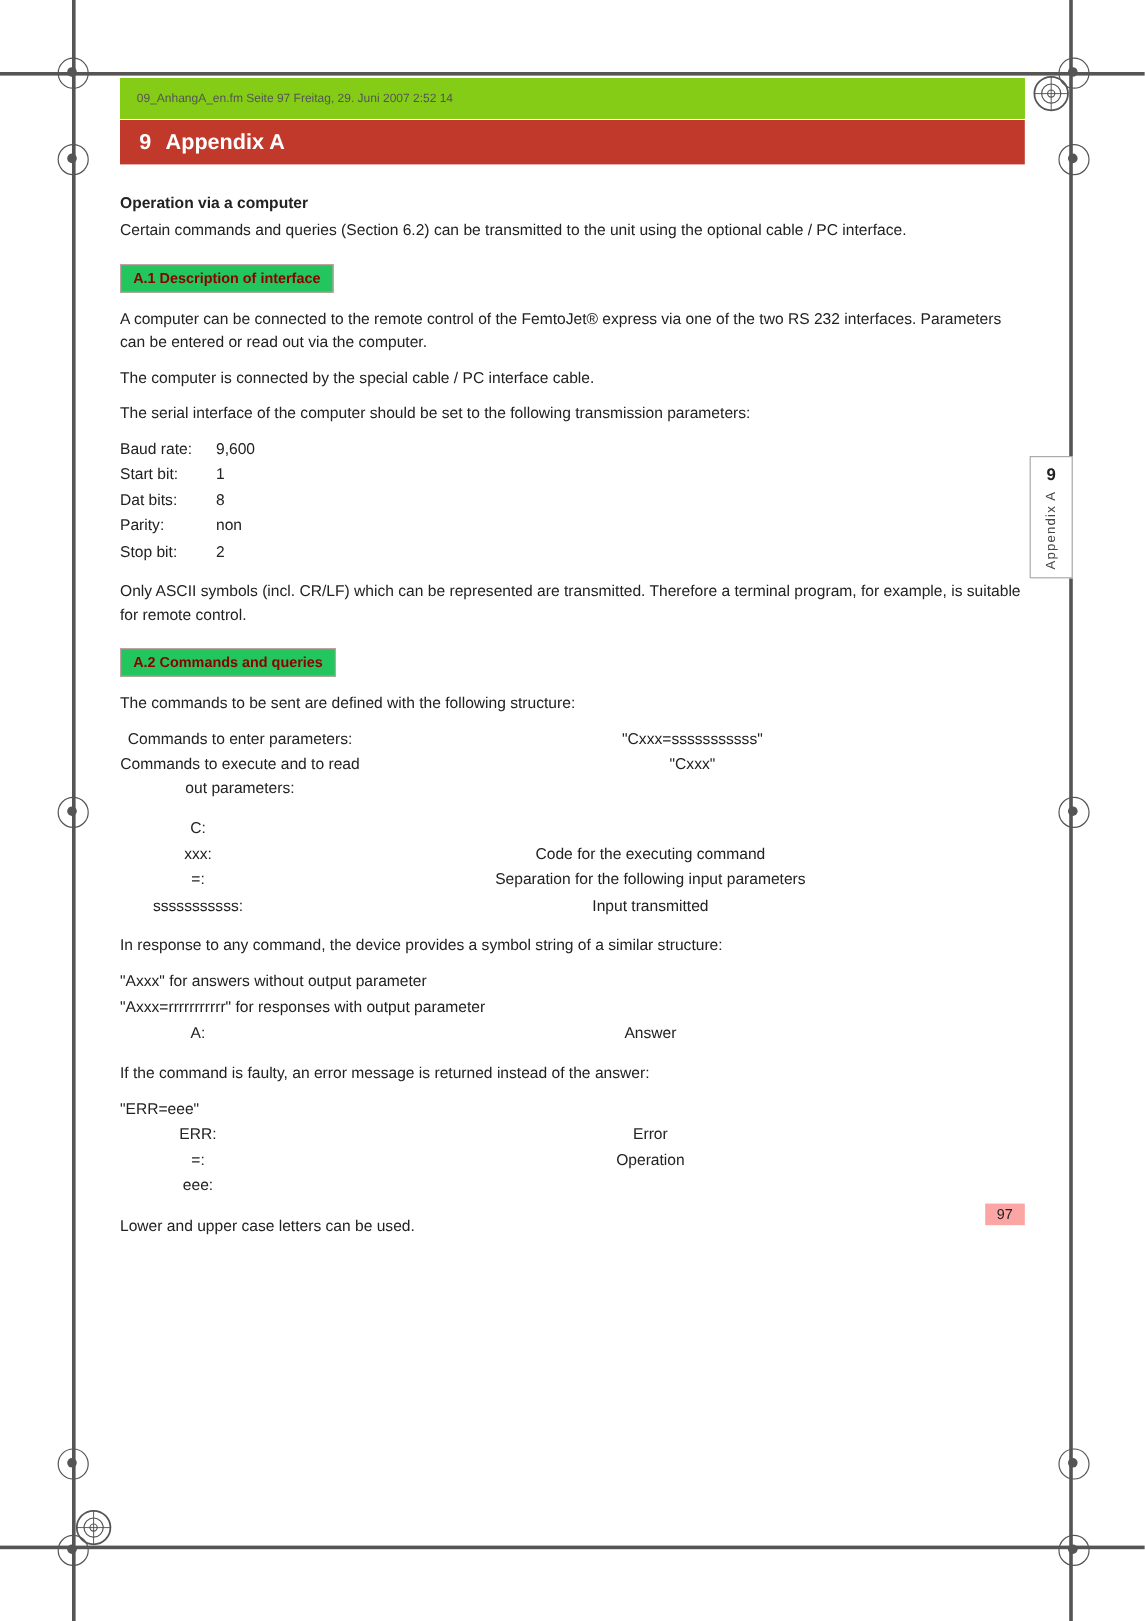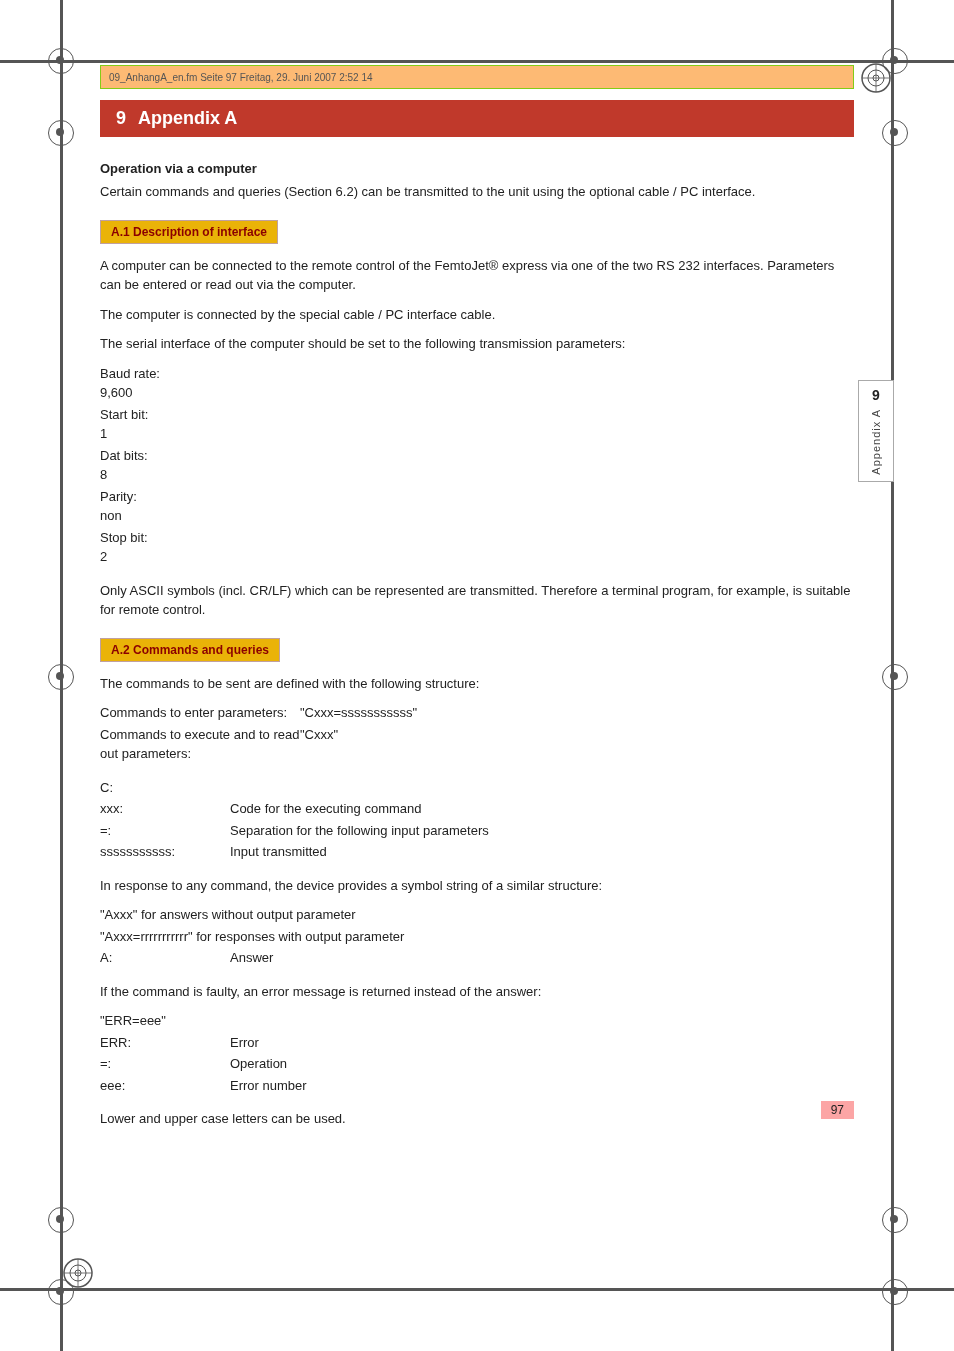--- a/index.html
+++ b/index.html
@@ -82,22 +82,22 @@
 
     
     .file-info-bar {
       position: absolute;
       top: 65px;
       left: 100px;
       right: 100px;
       height: 22px;
       display: flex;
       align-items: center;
-      border: 1px solid #84cc16;
-      background: #fdba74;
+      border: 6px solid #84cc16;
+      background: #84cc16;
       padding: 11px 8px;
       font-size: 10px;
       color: #555;
     }
 
     
     .content {
       position: absolute;
       top: 100px;
       left: 100px;
@@ -115,21 +115,21 @@
       margin-bottom: 24px;
       display: flex;
       align-items: center;
     }
     .chapter-number {
       margin-right: 12px;
     }
 
     
     .section-heading {
-      background: #eab308;
+      background: #22c55e;
       border: 1px solid #c0a0a0;
       color: #8b0000;
       font-size: 12px;
       font-weight: bold;
       padding: 4px 10px;
       margin-bottom: 12px;
       display: inline-block;
     }
 
     
@@ -146,34 +146,34 @@
 
     
     .params-table {
       margin-bottom: 14px;
       margin-top: 4px;
     }
     .params-table .param-row {
       display: flex;
       margin-bottom: 2px;
       line-height: 1.5;
-      flex-direction: column;
     }
     .params-table .param-label {
       width: 80px;
       flex-shrink: 0;
     }
     .params-table .param-value {
       flex: 1;
     }
 
     
     .commands-table {
       margin-bottom: 14px;
       margin-top: 4px;
+      text-align: center;
     }
     .commands-table .cmd-row {
       display: flex;
       margin-bottom: 2px;
       line-height: 1.5;
     }
     .commands-table .cmd-label {
       width: 200px;
       flex-shrink: 0;
     }
@@ -373,21 +373,20 @@
           <div class="cmd-row">
             <span class="cmd-label2">ERR:</span>
             <span class="cmd-value2">Error</span>
           </div>
           <div class="cmd-row">
             <span class="cmd-label2">=:</span>
             <span class="cmd-value2">Operation</span>
           </div>
           <div class="cmd-row">
             <span class="cmd-label2">eee:</span>
-            <span class="cmd-value2">Error number</span>
           </div>
         </div>
 
       <p>Lower and upper case letters can be used.</p>
     </div>
 
     <div class="right-tab">
       <span class="right-tab-number">9</span>
       <span class="right-tab-text">Appendix A</span>
     </div>

